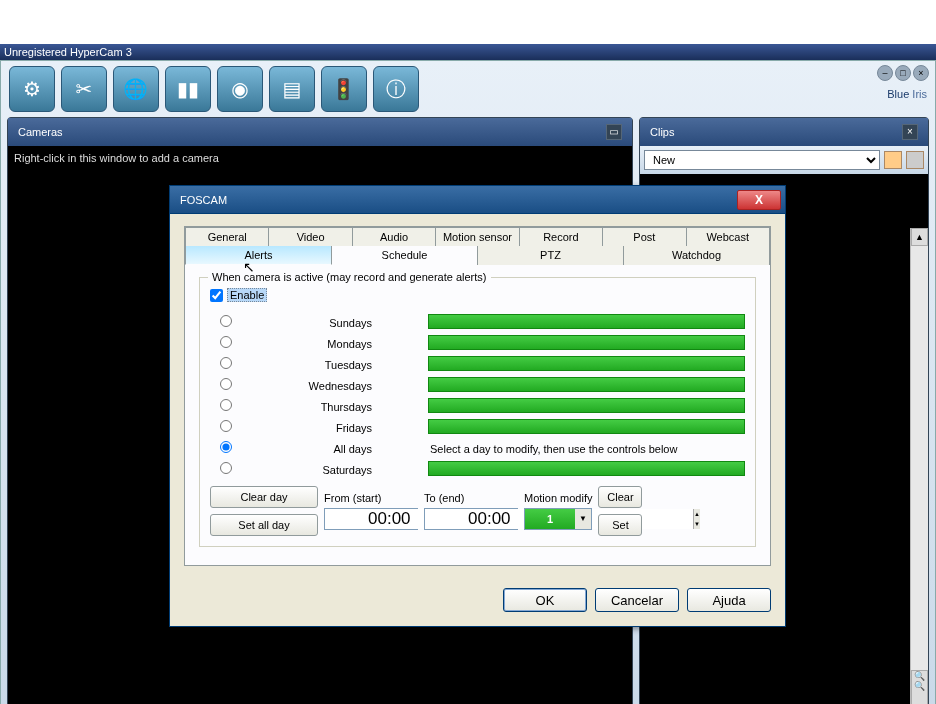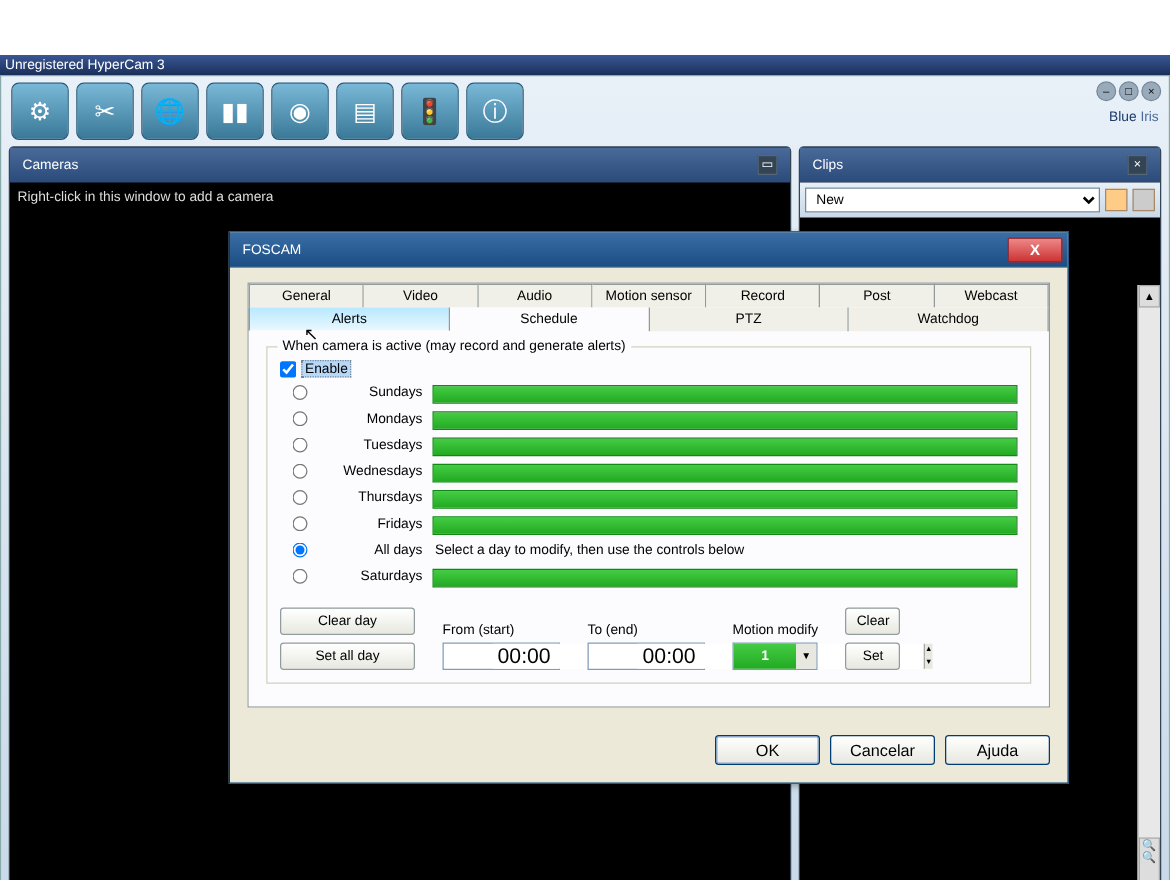--- a/index.html
+++ b/index.html
@@ -20,47 +20,47 @@
 .panel-head .hctrl { margin-left: auto; width: 16px; height: 16px; background: #345; border: 1px solid #567; text-align: center; line-height: 14px; font-size: 10px; cursor: pointer; }
 .panel-body { padding: 6px; color: #ddd; font-size: 11px; }
 .clips-bar { display: flex; gap: 4px; padding: 4px; background: linear-gradient(#e8f0f8, #c8d8e8); align-items: center; }
 .clips-select { flex: 1; height: 20px; border: 1px solid #789; background: #fff; padding: 0 4px; }
 .clips-ico { width: 18px; height: 18px; background: #fc8; border: 1px solid #a86; cursor: pointer; }
 .scroll-col { position: absolute; right: 0; top: 110px; bottom: 0; width: 18px; background: #e8e8e8; border-left: 1px solid #bbb; }
 .scroll-col .arrow { height: 18px; background: #ddd; border: 1px solid #aaa; text-align: center; font-size: 9px; line-height: 16px; cursor: pointer; }
 .scroll-col .zoom { position: absolute; bottom: 18px; height: 36px; width: 100%; font-size: 9px; text-align: center; background: #ddd; border: 1px solid #aaa; }
 
 
-.dialog { position: absolute; left: 182px; top: 124px; width: 672px; background: #ece9d8; border: 1px solid #003c74; box-shadow: 2px 2px 6px rgba(0,0,0,0.4); }
+.dialog { position: absolute; left: 168px; top: 124px; width: 617px; background: #ece9d8; border: 1px solid #003c74; box-shadow: 2px 2px 6px rgba(0,0,0,0.4); }
 .dlg-title { background: linear-gradient(#3a6ea5, #1a4e85); height: 28px; display: flex; align-items: center; padding: 0 4px 0 10px; color: #fff; font-size: 12px; border-bottom: 1px solid #003c74; }
 .dlg-close { margin-left: auto; width: 44px; height: 20px; background: linear-gradient(#e88, #c33); border: 1px solid #a22; color: #fff; text-align: center; line-height: 18px; font-weight: bold; cursor: pointer; font-size: 12px; border-radius: 2px; }
 .dlg-body { padding: 12px 14px; }
 .tabs { border: 1px solid #919b9c; background: #fcfcfe; }
 .tabrow { display: flex; }
 .tab { border: 1px solid #919b9c; border-bottom: none; background: #f0f0e8; padding: 3px 0; text-align: center; cursor: pointer; font-size: 11px; position: relative; }
 .tab:not(:first-child) { border-left: none; }
 .tabrow.top .tab { flex: 1; }
 .tabrow.bot .tab { flex: 1; border-top: none; }
 .tab.active { background: linear-gradient(#b8e8ff, #e8f8ff); border-bottom: 1px solid #fcfcfe; z-index: 2; }
 .tab.active2 { background: #fcfcfe; }
 .tab-content { padding: 12px 14px 18px; background: #fcfcfe; }
 .fieldset { border: 1px solid #d0d0bf; padding: 10px; position: relative; }
 .legend { position: absolute; top: -7px; left: 8px; background: #fcfcfe; padding: 0 4px; font-size: 11px; }
 .enable-row { display: flex; align-items: flex-end; gap: 4px; margin-bottom: 6px; }
 .enable-row input { width: 13px; height: 13px; }
 .enable-lbl { background: #b8d8f8; border: 1px dotted #789; padding: 0 2px; }
 .time-heads { display: flex; margin-left: 128px; font-size: 11px; }
 .time-heads span { flex: 1; }
-.day-row { display: flex; align-items: flex-start; height: 21px; }
+.day-row { display: flex; align-items: flex-end; height: 21px; gap: 48px; }
 .day-radio { width: 32px; text-align: center; }
 .day-radio input { width: 12px; height: 12px; }
 .day-name { width: 90px; text-align: right; padding-right: 8px; font-size: 11px; }
 .day-bar { flex: 1; height: 15px; background: linear-gradient(#4c4, #2a2); border: 1px solid #181; }
 .day-hint { flex: 1; font-size: 11px; padding-left: 2px; }
-.ctrl-row { display: flex; gap: 22px; margin-top: 10px; align-items: flex-end; }
+.ctrl-row { display: flex; gap: 6px; margin-top: 10px; align-items: center; }
 .ctrl-col { display: flex; flex-direction: column; gap: 6px; }
 .btn { background: linear-gradient(#fff, #e8e8e0); border: 1px solid #919b9c; padding: 4px 0; width: 108px; text-align: center; cursor: pointer; font-size: 11px; border-radius: 3px; }
 .btn.sm { width: 44px; }
 .time-input { display: flex; border: 1px solid #7f9db9; height: 22px; width: 94px; background: #fff; }
 .time-input input { border: none; flex: 1; padding: 0 4px; font-size: 17px; outline: none; margin-left: 39px; }
 .time-input .spin { width: 16px; display: flex; flex-direction: column; }
 .time-input .spin span { flex: 1; background: #e8e8e0; border-left: 1px solid #aaa; font-size: 6px; text-align: center; line-height: 10px; cursor: pointer; }
 .profile-sel { display: flex; border: 1px solid #7f9db9; height: 22px; width: 68px; }
 .profile-sel .val { flex: 1; background: linear-gradient(#4c4, #2a2); color: #fff; text-align: center; line-height: 20px; font-weight: bold; }
 .profile-sel .dd { width: 16px; background: #e8e8e0; text-align: center; line-height: 20px; font-size: 8px; cursor: pointer; }

